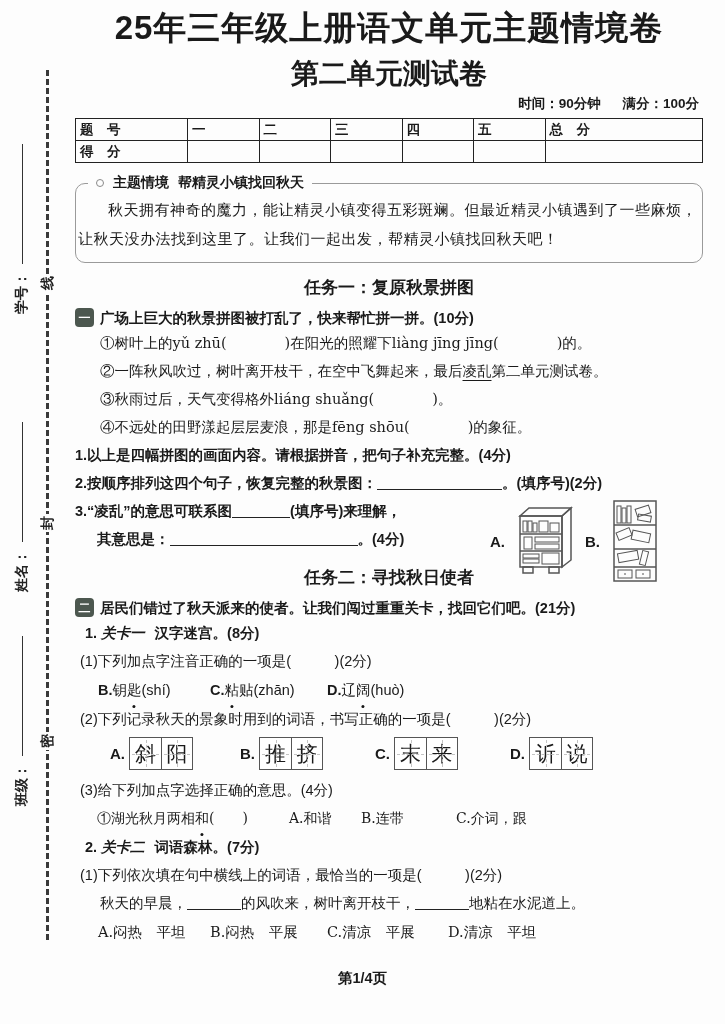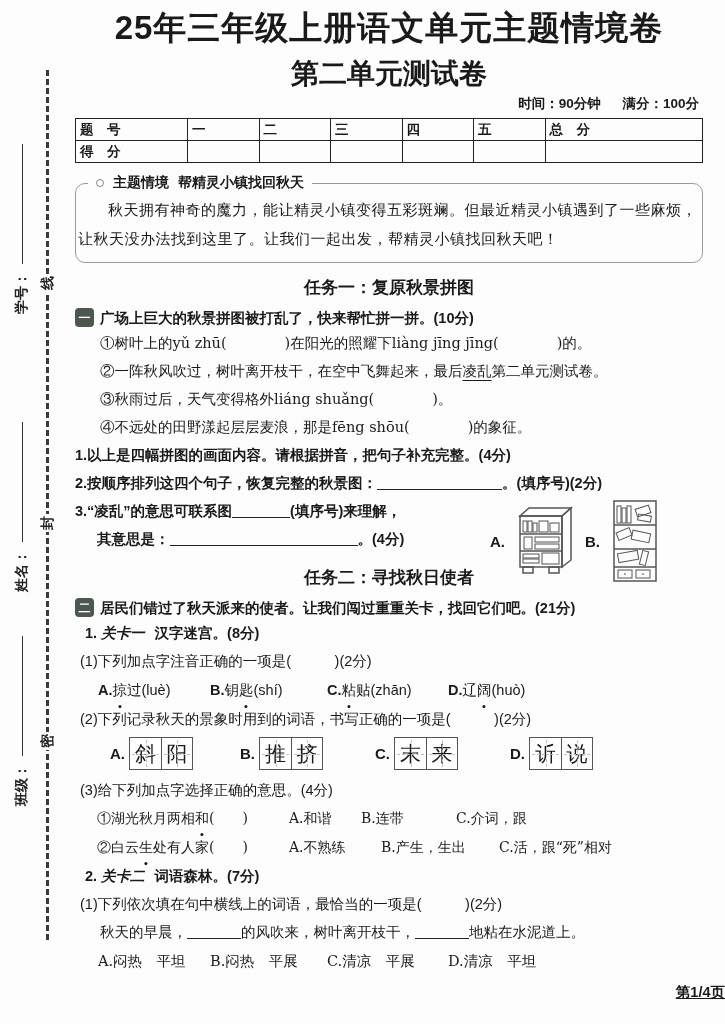--- a/index.html
+++ b/index.html
@@ -78,22 +78,22 @@
   .tzg .cell { position:relative; width:31px; height:31px; display:flex; align-items:center;
     justify-content:center; font-size:21px; font-family:"DejaVu Serif","Liberation Serif",serif; }
   .tzg .cell + .cell { border-left:1.5px solid #555; }
   .tzg .cell::before { content:""; position:absolute; left:2px; right:2px; top:50%;
     border-top:1px dashed #c4c4c4; }
   .tzg .cell::after { content:""; position:absolute; top:2px; bottom:2px; left:50%;
     border-left:1px dashed #c4c4c4; }
   .mean-grid { display:grid; grid-template-columns:192px 72px 95px auto; padding-left:22px;
     font-size:14px; line-height:29px; white-space:nowrap; }
   .mean-grid.second { grid-template-columns:192px 92px 118px auto; }
-  .footer { position:absolute; left:0; width:100%; bottom:22px; text-align:right;
-    font-size:14.5px; font-weight:bold;text-decoration:underline; }
+  .footer { position:absolute; left:0; width:100%; bottom:36px; text-align:center;
+    font-size:14.5px; font-weight:bold; }
 </style>
 </head>
 <body>
 
 <div class="page">
 
   <div class="seal-line"></div>
 
   <div class="margin-field" style="left:-93px; top:190px; width:230px;">
     <span>学号：</span>
@@ -230,21 +230,20 @@
     <div class="section-intro">
       <span class="num-icon">二</span>
       <span>居民们错过了秋天派来的使者。让我们闯过重重关卡，找回它们吧。(21分)</span>
     </div>
 
     <div class="row q ind10"><span>1.</span><span class="badge">关卡一</span><span>汉字迷宫。(8分)</span></div>
 
     <div class="row ind5">(1)下列加点字注音正确的一项是(　　　)(2分)</div>
 
     <div class="opts-4">
-      <span><span class="opt-label">A.</span><span></span><span class="dot">掠</span><span>过(luè)</span></span>
       <span><span class="opt-label">B.</span><span>钥</span><span class="dot">匙</span><span>(shí)</span></span>
       <span><span class="opt-label">C.</span><span></span><span class="dot">粘</span><span>贴(zhān)</span></span>
       <span><span class="opt-label">D.</span><span>辽</span><span class="dot">阔</span><span>(huò)</span></span>
     </div>
 
     <div class="row ind5">(2)下列记录秋天的景象时用到的词语，书写正确的一项是(　　　)(2分)</div>
 
     <div class="opts-box">
       <span class="opt-cell">
           <span class="opt-label">A.</span>
@@ -277,26 +276,20 @@
     </div>
 
     <div class="row ind5">(3)给下列加点字选择正确的意思。(4分)</div>
 
     <div class="mean-grid kaiti">
       <span><span>①湖光秋月两相</span><span class="dot">和</span><span>(　　)</span></span>
       <span>A.和谐</span>
       <span>B.连带</span>
       <span>C.介词，跟</span>
     </div>
-    <div class="mean-grid second kaiti">
-      <span><span>②白云</span><span class="dot">生</span><span>处有人家(　　)</span></span>
-      <span>A.不熟练</span>
-      <span>B.产生，生出</span>
-      <span>C.活，跟“死”相对</span>
-    </div>
 
     <div class="row q ind10"><span>2.</span><span class="badge">关卡二</span><span>词语森林。(7分)</span></div>
 
     <div class="row ind5">(1)下列依次填在句中横线上的词语，最恰当的一项是(　　　)(2分)</div>
 
     <div class="row ind25 kaiti"><span>秋天的早晨，</span><span class="blank" style="width:54px;"></span><span>的风吹来，树叶离开枝干，</span><span class="blank" style="width:54px;"></span><span>地粘在水泥道上。</span></div>
 
     <div class="opts-4 kaiti">
       <span>A.闷热　平坦</span>
       <span>B.闷热　平展</span>

